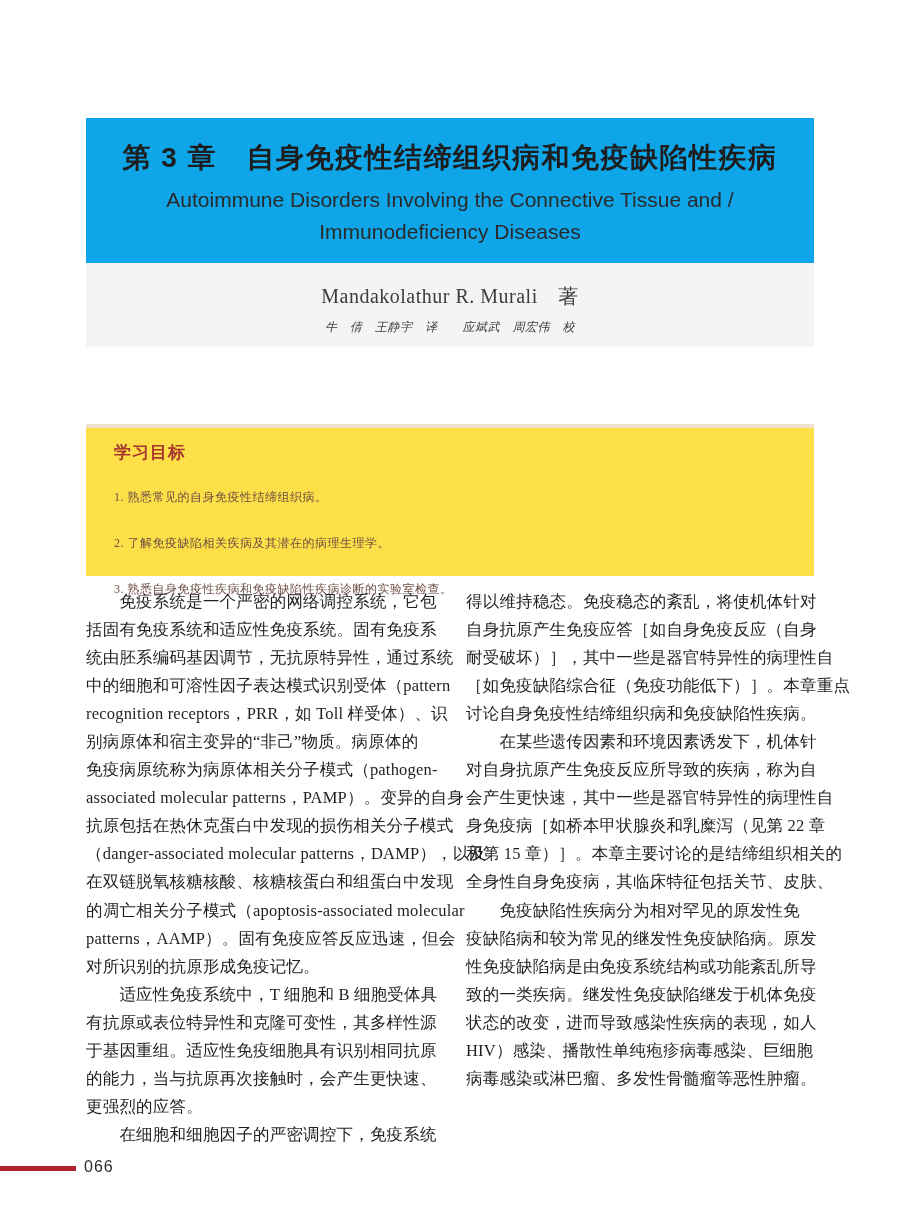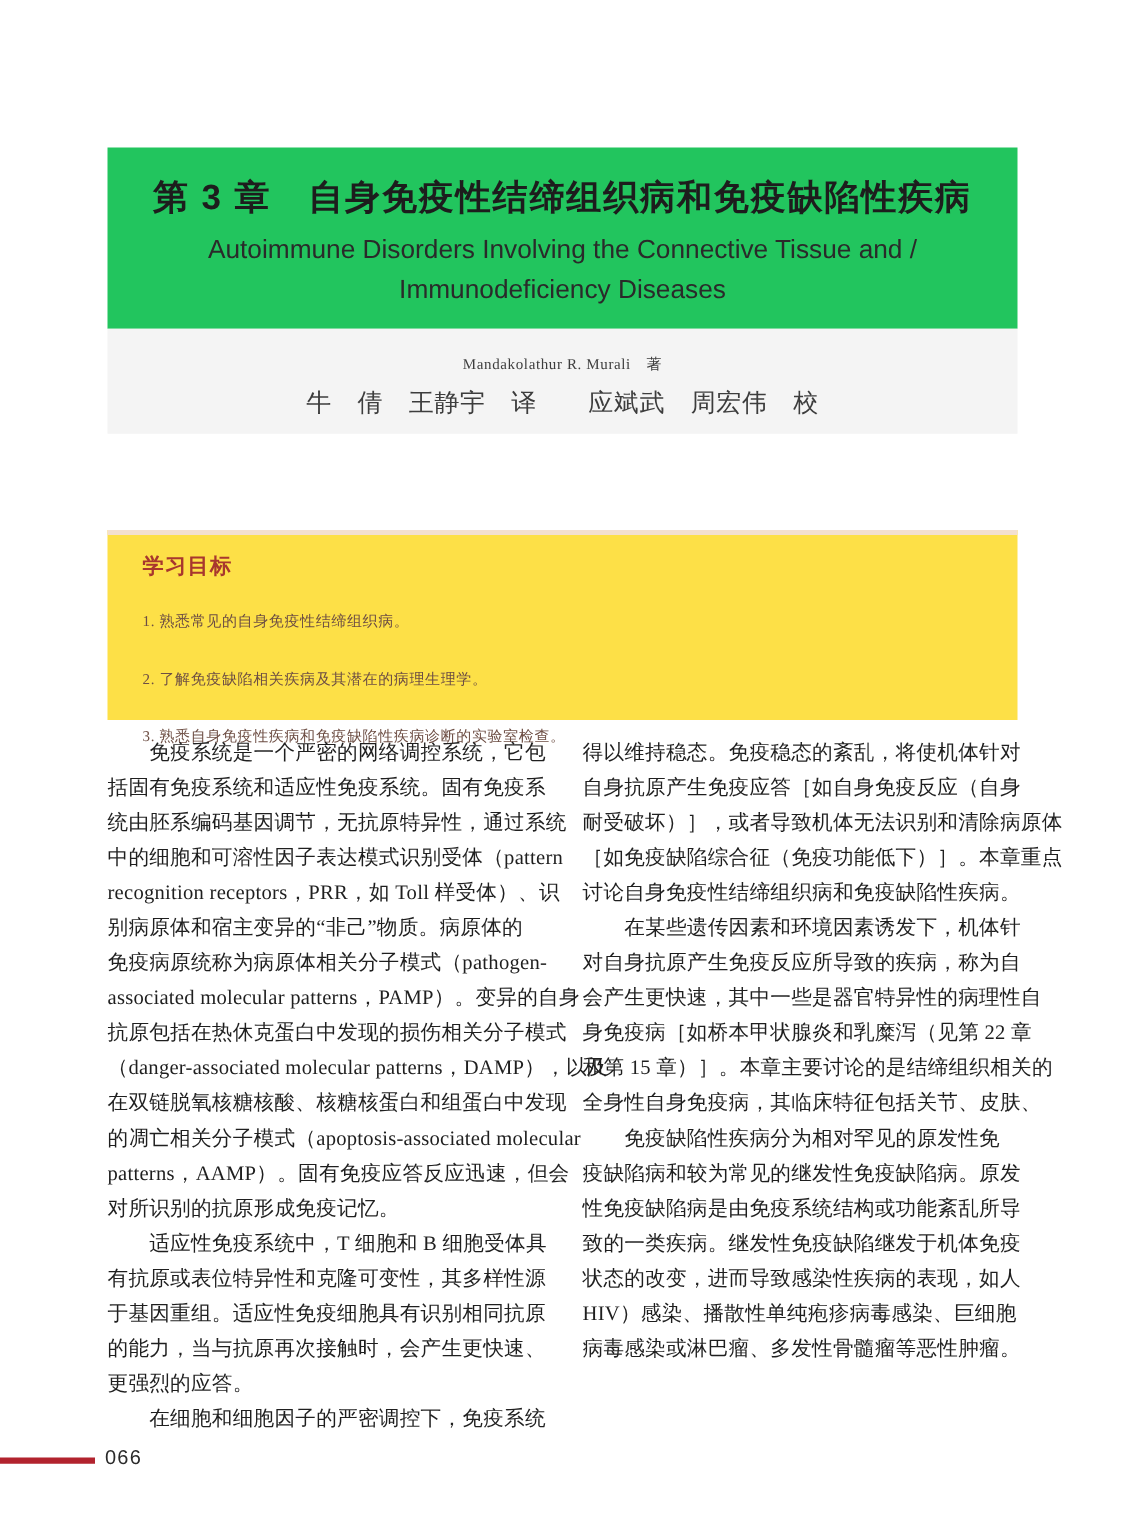--- a/index.html
+++ b/index.html
@@ -8,21 +8,21 @@
     background: #ffffff;
     position: relative;
     font-family: "Liberation Serif", "DejaVu Serif", serif;
     overflow: hidden;
   }
   .abs { position: absolute; }
 
   
   .header-box {
     left: 86px; top: 118px; width: 728px; height: 145px;
-    background: #22c55e;
+    background: #0ea5e9;
     text-align: center;
     box-sizing: border-box;
   }
   .chapter-title {
     margin-top: 21px;
     font-family: "Liberation Sans", "DejaVu Sans", sans-serif;
     font-weight: bold;
     font-size: 28px;
     letter-spacing: 1.5px;
     color: #1d1d1d;
@@ -35,22 +35,22 @@
     color: #2a2a2a;
   }
 
   
   .author-strip {
     left: 86px; top: 263px; width: 728px; height: 84px;
     background: #f4f4f4;
     text-align: center;
     color: #3d3d3d;
   }
-  .author-line { margin-top: 20px; font-size: 12px; letter-spacing: 0.5px; }
-  .translator-line { margin-top: 9px; font-size: 20px; letter-spacing: 0.5px; }
+  .author-line { margin-top: 20px; font-size: 20px; letter-spacing: 0.5px; }
+  .translator-line { margin-top: 9px; font-size: 12px; letter-spacing: 0.5px; font-style: italic; }
 
   
   .objectives-box {
     left: 86px; top: 424px; width: 728px; height: 152px;
     background: #fde047;
     border-top: 4px solid #f3e0d0;
     box-sizing: border-box;
     padding: 13px 30px 0 28px;
   }
   .objectives-title {
@@ -138,21 +138,21 @@
     <div class="body-line">有抗原或表位特异性和克隆可变性，其多样性源</div>
     <div class="body-line">于基因重组。适应性免疫细胞具有识别相同抗原</div>
     <div class="body-line">的能力，当与抗原再次接触时，会产生更快速、</div>
     <div class="body-line">更强烈的应答。</div>
     <div class="body-line">　　在细胞和细胞因子的严密调控下，免疫系统</div>
   </div>
 
 <div class="abs column col-right">
     <div class="body-line">得以维持稳态。免疫稳态的紊乱，将使机体针对</div>
     <div class="body-line">自身抗原产生免疫应答［如自身免疫反应（自身</div>
-    <div class="body-line">耐受破坏）］，或者导致机体无法识别和清除病原体</div>
+    <div class="body-line">耐受破坏）］，其中一些是器官特异性的病理性自</div>
     <div class="body-line">［如免疫缺陷综合征（免疫功能低下）］。本章重点</div>
     <div class="body-line">讨论自身免疫性结缔组织病和免疫缺陷性疾病。</div>
     <div class="body-line">　　在某些遗传因素和环境因素诱发下，机体针</div>
     <div class="body-line">对自身抗原产生免疫反应所导致的疾病，称为自</div>
     <div class="body-line">会产生更快速，其中一些是器官特异性的病理性自</div>
     <div class="body-line">身免疫病［如桥本甲状腺炎和乳糜泻（见第 22 章</div>
     <div class="body-line">和第 15 章）］。本章主要讨论的是结缔组织相关的</div>
     <div class="body-line">全身性自身免疫病，其临床特征包括关节、皮肤、</div>
     <div class="body-line">　　免疫缺陷性疾病分为相对罕见的原发性免</div>
     <div class="body-line">疫缺陷病和较为常见的继发性免疫缺陷病。原发</div>

